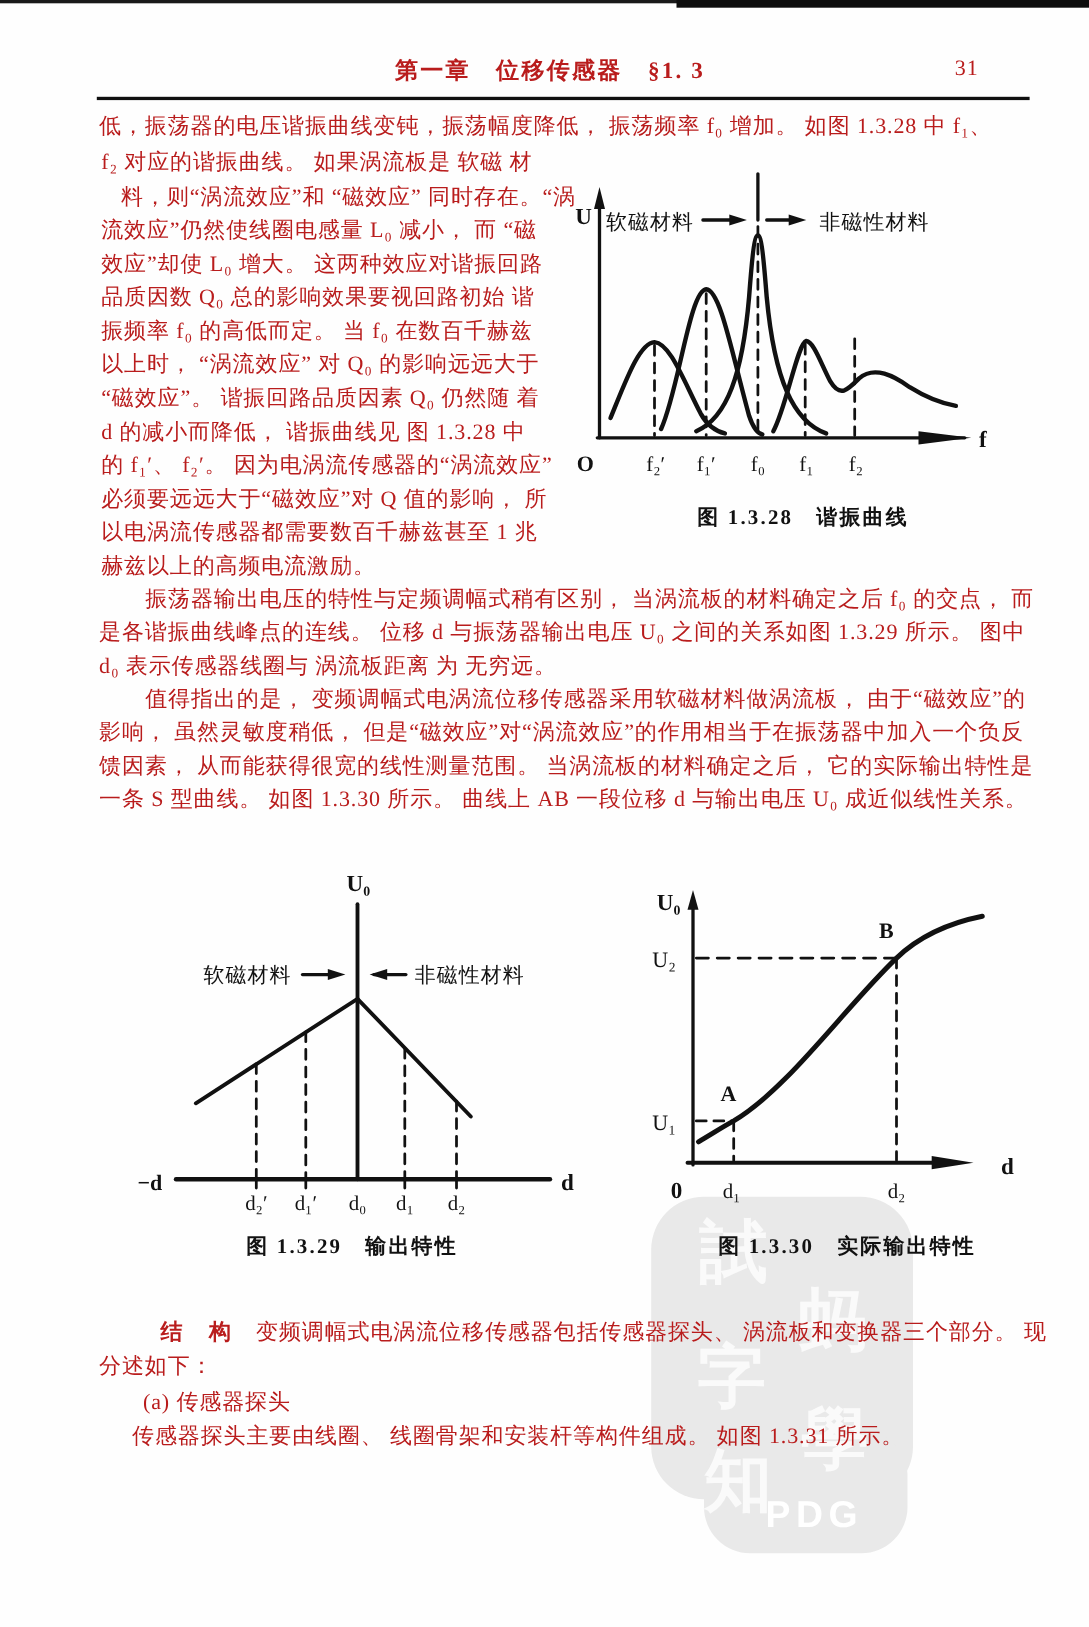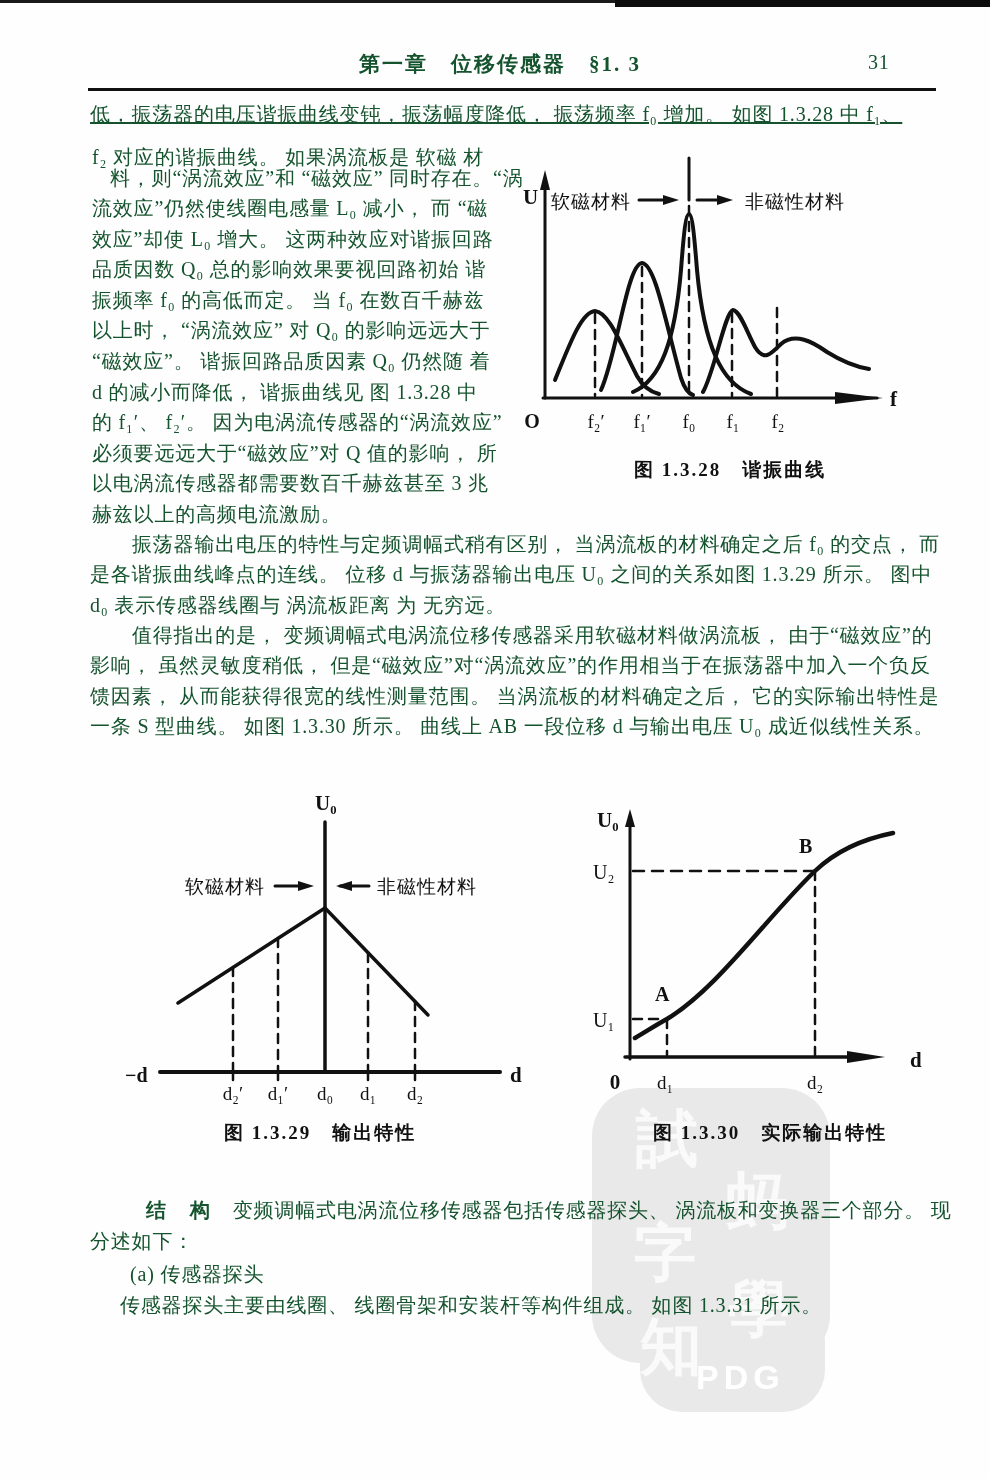--- a/index.html
+++ b/index.html
@@ -1,20 +1,20 @@
 <!DOCTYPE html>
 <html><head>
 <meta charset="utf-8">
 <style>
   html,body{margin:0;padding:0;background:#ffffff;}
   #page{position:relative;width:990px;height:1479px;background:#fefefe;overflow:hidden;
         font-family:"Liberation Serif","DejaVu Serif",serif;color:#161616;}
   .abs{position:absolute;}
   .t{position:absolute;left:90px;white-space:nowrap;font-size:20px;letter-spacing:0.8px;
-     color:#14532d;font-weight:500;}
+     color:#b91c1c;font-weight:500;}
   .col{left:92px;}
   .ind2{padding-left:42px;}
   .hdr{font-weight:bold;font-size:21px;letter-spacing:2px;}
   .cap{position:absolute;font-weight:bold;font-size:19px;letter-spacing:2px;color:#111;
        text-align:center;white-space:nowrap;}
   .rule{position:absolute;background:#101010;}
   .wm{position:absolute;background:#e9e9e9;z-index:0;}
   .wmglyph{position:absolute;color:#fafafa;font-size:62px;font-weight:bold;z-index:0;line-height:1;}
   .pdg{position:absolute;color:#ffffff;font-size:34px;font-weight:bold;letter-spacing:5px;
        z-index:0;font-family:"Liberation Sans","DejaVu Sans",sans-serif;}
@@ -36,33 +36,33 @@
   <div class="wmglyph" style="left:726px;top:1170px;">蚂</div>
   <div class="wmglyph" style="left:634px;top:1222px;">字</div>
   <div class="wmglyph" style="left:728px;top:1278px;">學</div>
   <div class="wmglyph" style="left:640px;top:1316px;">知</div>
   <div class="pdg" style="left:696px;top:1358px;">PDG</div>
 
   <div class="t hdr z1" style="left:300px;top:50px;width:400px;text-align:center;">第一章　位移传感器　§1. 3</div>
   <div class="t z1" style="left:868px;top:51px;font-size:20px;">31</div>
   <div class="rule z1" style="left:88px;top:88px;width:848px;height:3px;"></div>
 
-  <div class="t z1" style="top:101px;text-decoration:underline;">低，振荡器的电压谐振曲线变钝，振荡幅度降低， 振荡频率 f₀ 增加。 如图 1.3.28 中 f₁、</div>
-  <div class="t col z1" style="top:144px;font-family:Liberation Serif, serif;">f₂ 对应的谐振曲线。 如果涡流板是 软磁 材</div>
+  <div class="t z1" style="top:101px;">低，振荡器的电压谐振曲线变钝，振荡幅度降低， 振荡频率 f₀ 增加。 如图 1.3.28 中 f₁、</div>
+  <div class="t col z1" style="top:134px;font-family:Liberation Serif, serif;">f₂ 对应的谐振曲线。 如果涡流板是 软磁 材</div>
   <div class="t col z1" style="top:165px;margin-left:18px;">料，则“涡流效应”和 “磁效应” 同时存在。“涡</div>
   <div class="t col z1" style="top:195px;">流效应”仍然使线圈电感量 L₀ 减小， 而 “磁</div>
   <div class="t col z1" style="top:226px;">效应”却使 L₀ 增大。 这两种效应对谐振回路</div>
   <div class="t col z1" style="top:256px;">品质因数 Q₀ 总的影响效果要视回路初始 谐</div>
   <div class="t col z1" style="top:287px;">振频率 f₀ 的高低而定。 当 f₀ 在数百千赫兹</div>
   <div class="t col z1" style="top:317px;">以上时， “涡流效应” 对 Q₀ 的影响远远大于</div>
   <div class="t col z1" style="top:348px;">“磁效应”。 谐振回路品质因素 Q₀ 仍然随 着</div>
   <div class="t col z1" style="top:379px;text-align:right;">d 的减小而降低， 谐振曲线见 图 1.3.28 中</div>
   <div class="t col z1" style="top:409px;">的 f₁′、 f₂′。 因为电涡流传感器的“涡流效应”</div>
   <div class="t col z1" style="top:440px;">必须要远远大于“磁效应”对 Q 值的影响， 所</div>
-  <div class="t col z1" style="top:470px;">以电涡流传感器都需要数百千赫兹甚至 3 兆</div>
+  <div class="t col z1" style="top:470px;">以电涡流传感器都需要数百千赫兹甚至 1 兆</div>
   <div class="t col z1" style="top:501px;">赫兹以上的高频电流激励。</div>
 
   <svg class="z1" style="left:505px;top:140px;" width="440" height="320" viewBox="0 0 440 320">
     <g stroke="#111" fill="none" stroke-width="2.5" stroke-linecap="round">
       <line x1="40" y1="46" x2="40" y2="258" stroke-width="3"></line>
       <polygon points="40,30 35,50 45,50" fill="#111" stroke="none"></polygon>
       <line x1="38" y1="258" x2="372" y2="258" stroke-width="3"></line>
       <polygon points="378,258 330,252 330,264" fill="#111" stroke="none"></polygon>
 
       <line x1="184" y1="18" x2="184" y2="60" stroke-width="3"></line>

